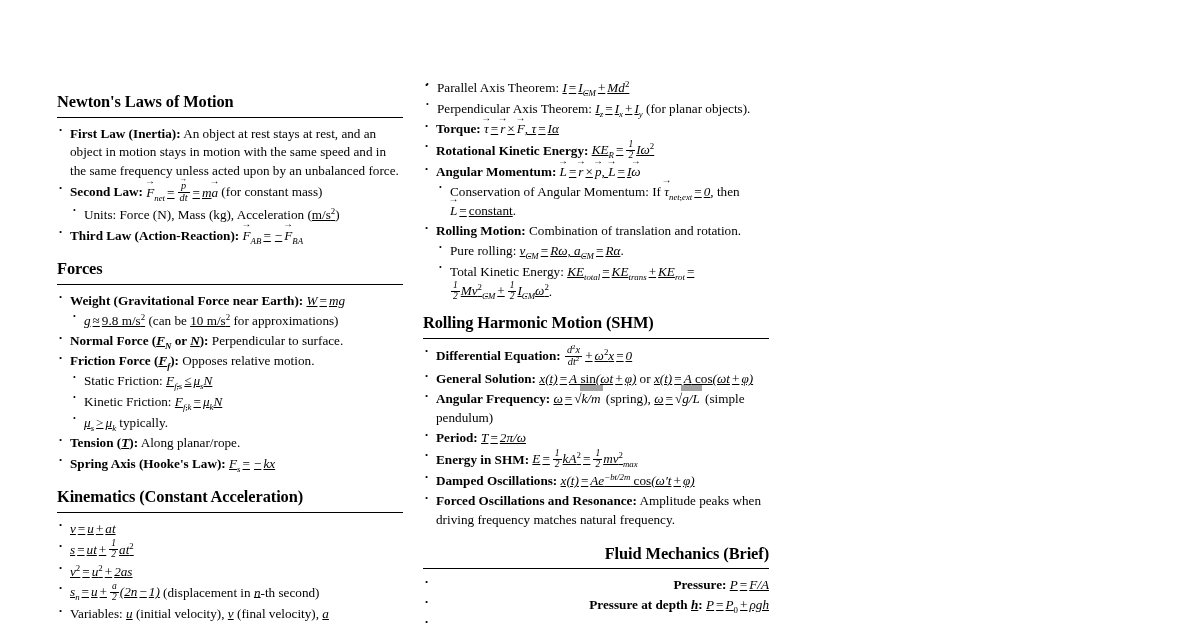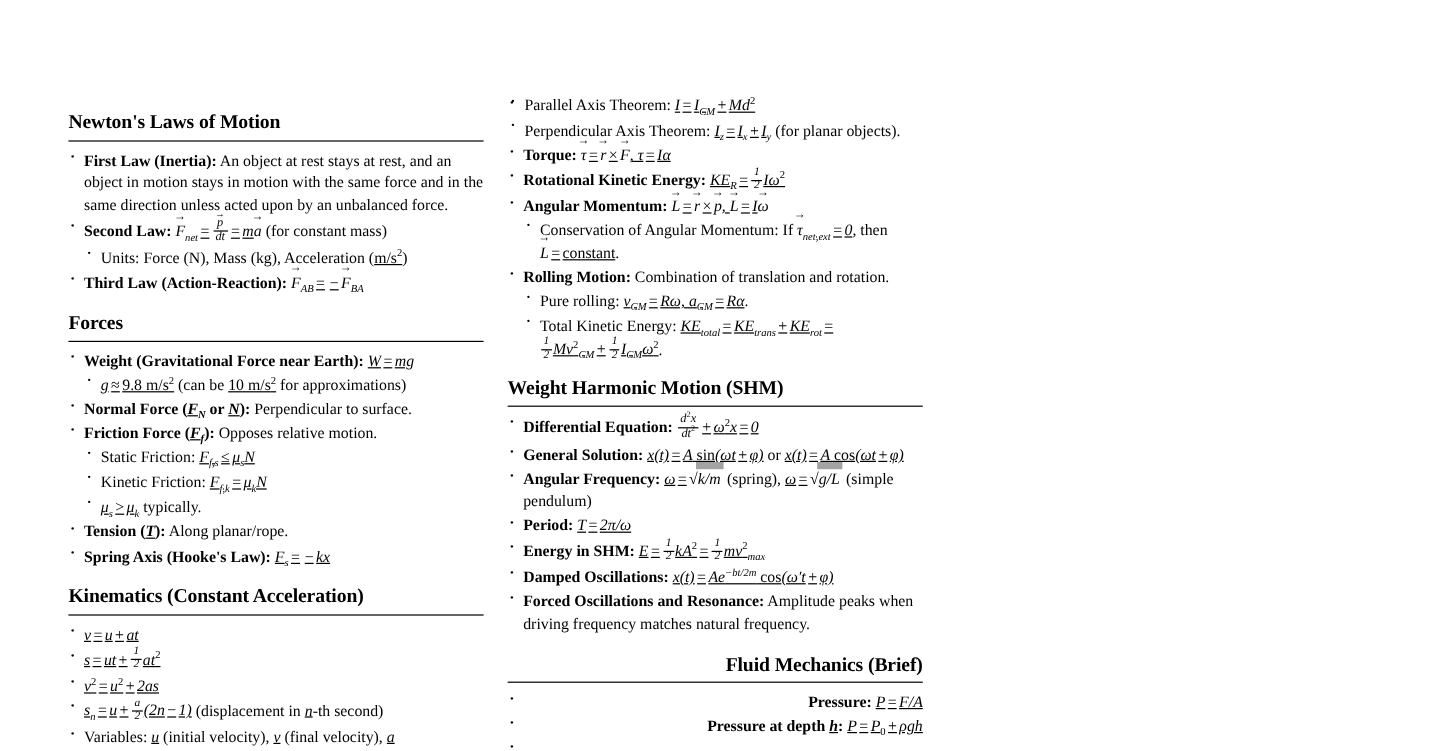--- a/index.html
+++ b/index.html
@@ -141,21 +141,21 @@
 <div class="page">
 
   <div class="col col-left" style="top:92px;">
 
     <div class="blk">
       <div class="sec-h">Newton's Laws of Motion</div>
       <hr class="rule">
       <ul class="lv1">
         <li>
           <b>First Law (Inertia):</b>
-          <span>An object at rest stays at rest, and an object in motion stays in motion with the same force and in the same direction unless acted upon by an unbalanced force.</span>
+          <span>An object at rest stays at rest, and an object in motion stays in motion with the same speed and in the same frequency unless acted upon by an unbalanced force.</span>
         </li>
         <li>
           <b>Second Law:</b>
           <span class="m"><span class="vec">F</span><sub>net</sub><span class="op">=</span><span class="frac"><span class="num"><span class="vec">p</span></span><span class="den">dt</span></span><span class="op">=</span>m<span class="vec">a</span></span>
           <span>(for constant mass)</span>
           <ul class="lv2">
             <li>
               <span>Units: Force (N), Mass (kg), Acceleration (<span class="m"><span class="up">m/s</span><sup class="n">2</sup></span>)</span>
             </li>
           </ul>
@@ -274,21 +274,21 @@
             <span>Pure rolling: <span class="m">v<sub>CM</sub><span class="op">=</span>Rω, a<sub>CM</sub><span class="op">=</span>Rα</span>.</span>
           </li>
           <li>
             <span>Total Kinetic Energy: <span class="m">KE<sub>total</sub><span class="op">=</span>KE<sub>trans</sub><span class="op">+</span>KE<sub>rot</sub><span class="op">=</span></span> <span class="m"><span class="frac half"><span class="num n">1</span><span class="den n">2</span></span>Mv<sup class="n">2</sup><sub>CM</sub><span class="op">+</span><span class="frac half"><span class="num n">1</span><span class="den n">2</span></span>I<sub>CM</sub>ω<sup class="n">2</sup></span>.</span>
           </li>
         </ul>
       </li>
     </ul>
 
     <div class="blk" style="margin-top:11px;">
-      <div class="sec-h">Weight Harmonic Motion (SHM)</div>
+      <div class="sec-h">Rolling Harmonic Motion (SHM)</div>
       <hr class="rule">
       <ul class="lv1">
         <li>
           <b>Differential Equation:</b>
           <span class="m"><span class="frac"><span class="num">d<sup class="n">2</sup>x</span><span class="den">dt<sup class="n">2</sup></span></span><span class="op">+</span>ω<sup class="n">2</sup>x<span class="op">=</span>0</span>
         </li>
         <li>
           <b>General Solution:</b>
           <span class="m">x(t)<span class="op">=</span>A<span class="up">&nbsp;sin</span>(ωt<span class="op">+</span>φ)</span>
           <span>or</span>

